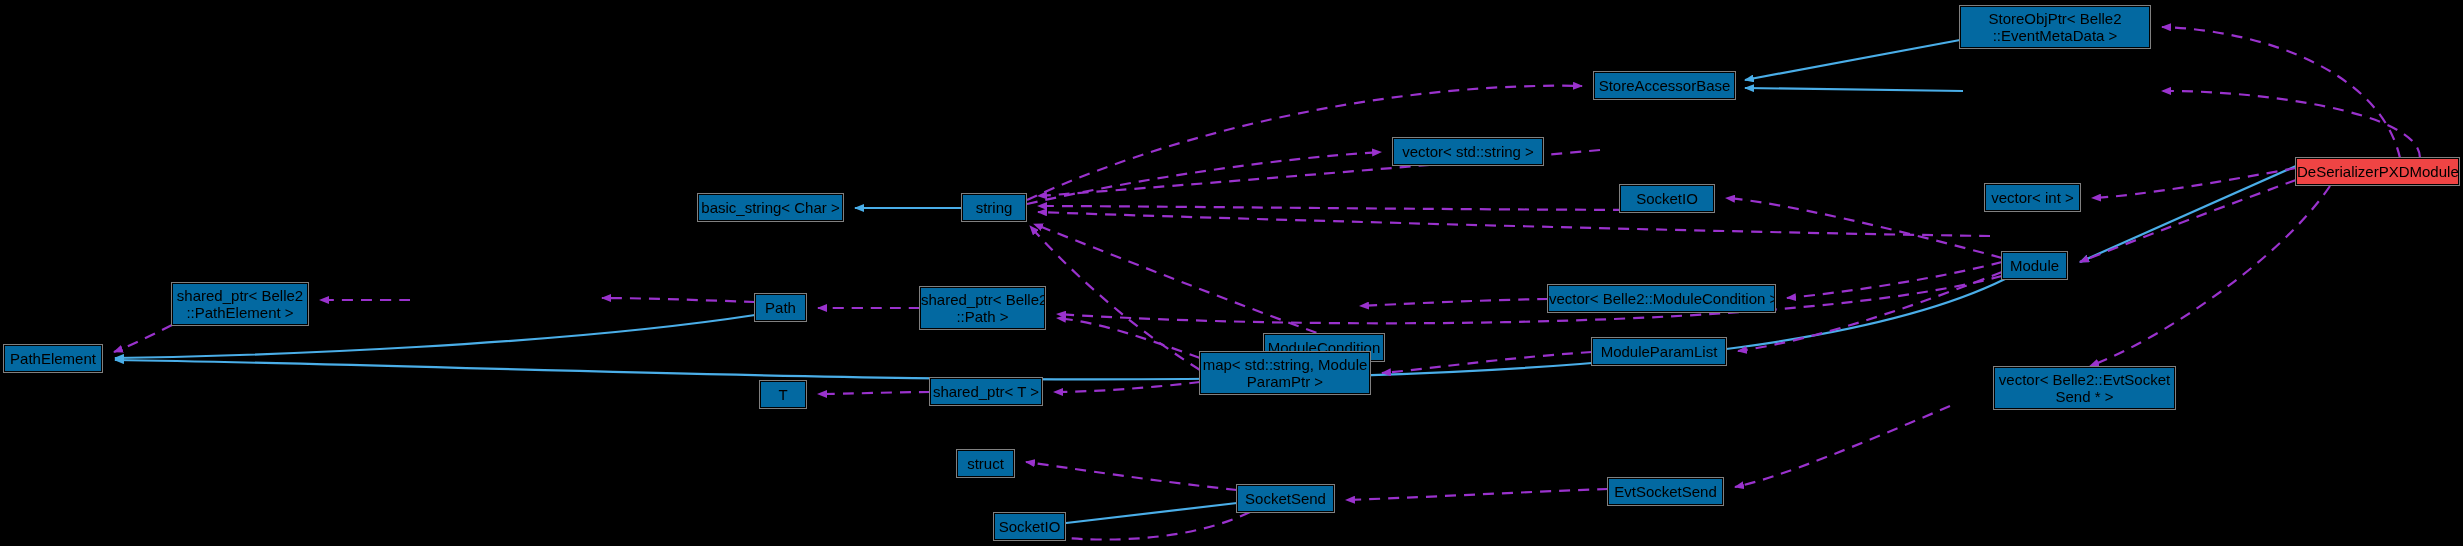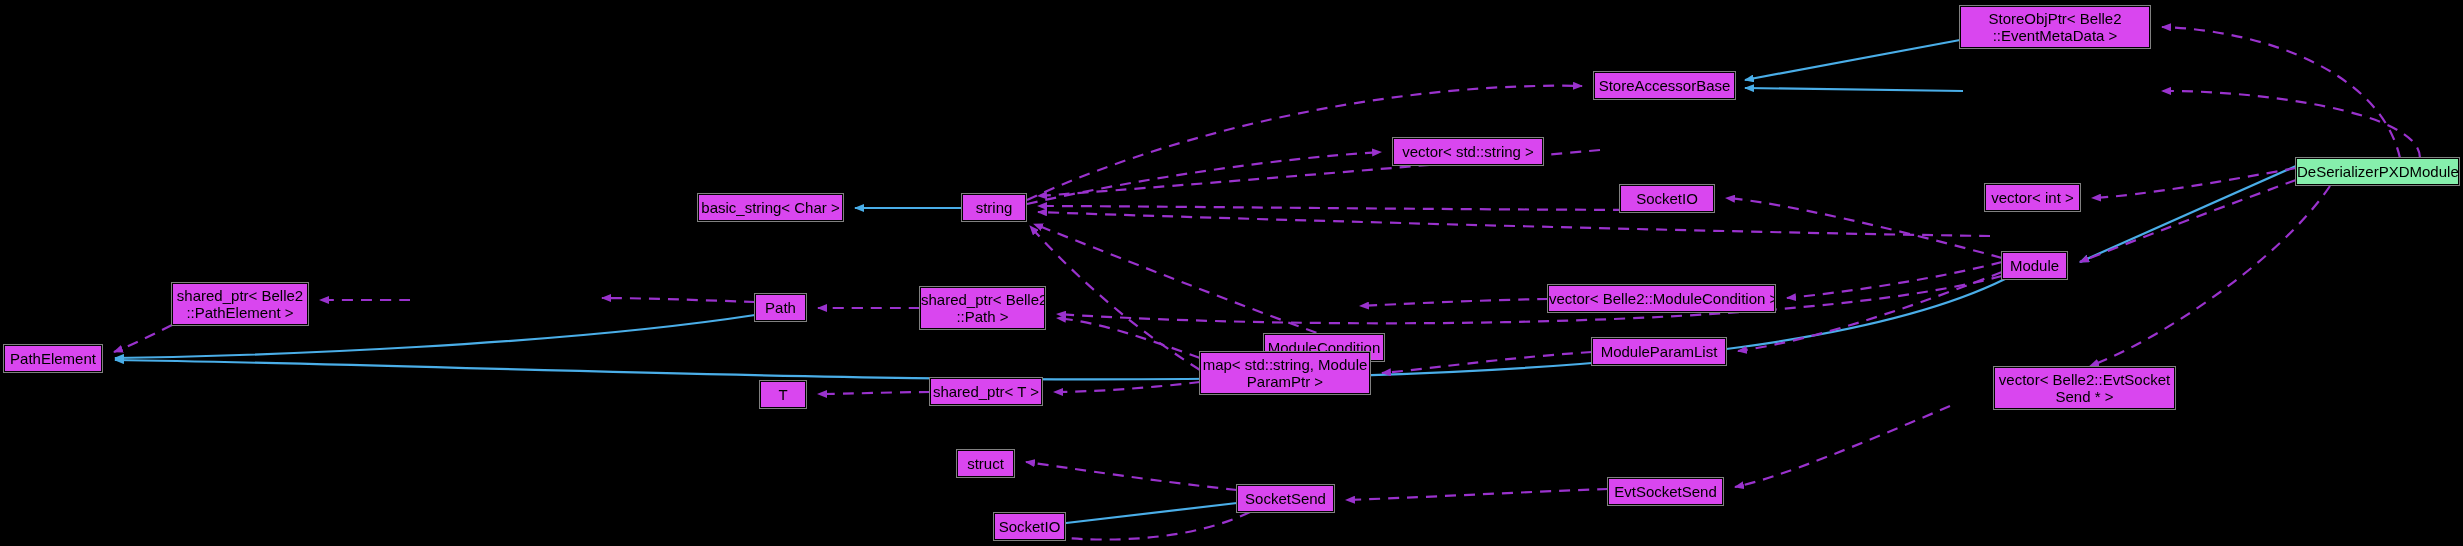--- a/index.html
+++ b/index.html
@@ -3,34 +3,34 @@
 <meta charset="utf-8">
 <style>
   html,body{margin:0;padding:0;background:#000;}
   body{width:2463px;height:546px;overflow:hidden;
        font-family:"Liberation Sans","DejaVu Sans",sans-serif;}
   #canvas{position:relative;width:2463px;height:546px;background:#000;}
   svg.edges{position:absolute;left:0;top:0;width:2463px;height:546px;}
   .node{
     position:absolute;
     box-sizing:border-box;
-    background:#d946ef;
+    background:#0369a1;
     border:1px solid #000000;
     outline:1px solid #808080;
     color:#000000;
     font-size:15px;
     line-height:17px;
     display:flex;
     align-items:center;
     justify-content:center;
     text-align:center;
     white-space:pre;
     z-index:5;
   }
-  .node.focus{background:#86efac;}
+  .node.focus{background:#ef4444;}
   .nlabel{display:block;width:100%;text-align:center;white-space:pre;}
 </style>
 </head>
 <body>
 
 <div id="canvas">
 
   <svg class="edges" viewBox="0 0 2463 546" preserveAspectRatio="none">
     <defs>
       <marker id="ah-blue" markerWidth="10" markerHeight="8" refX="9" refY="4" orient="auto" markerUnits="userSpaceOnUse">

